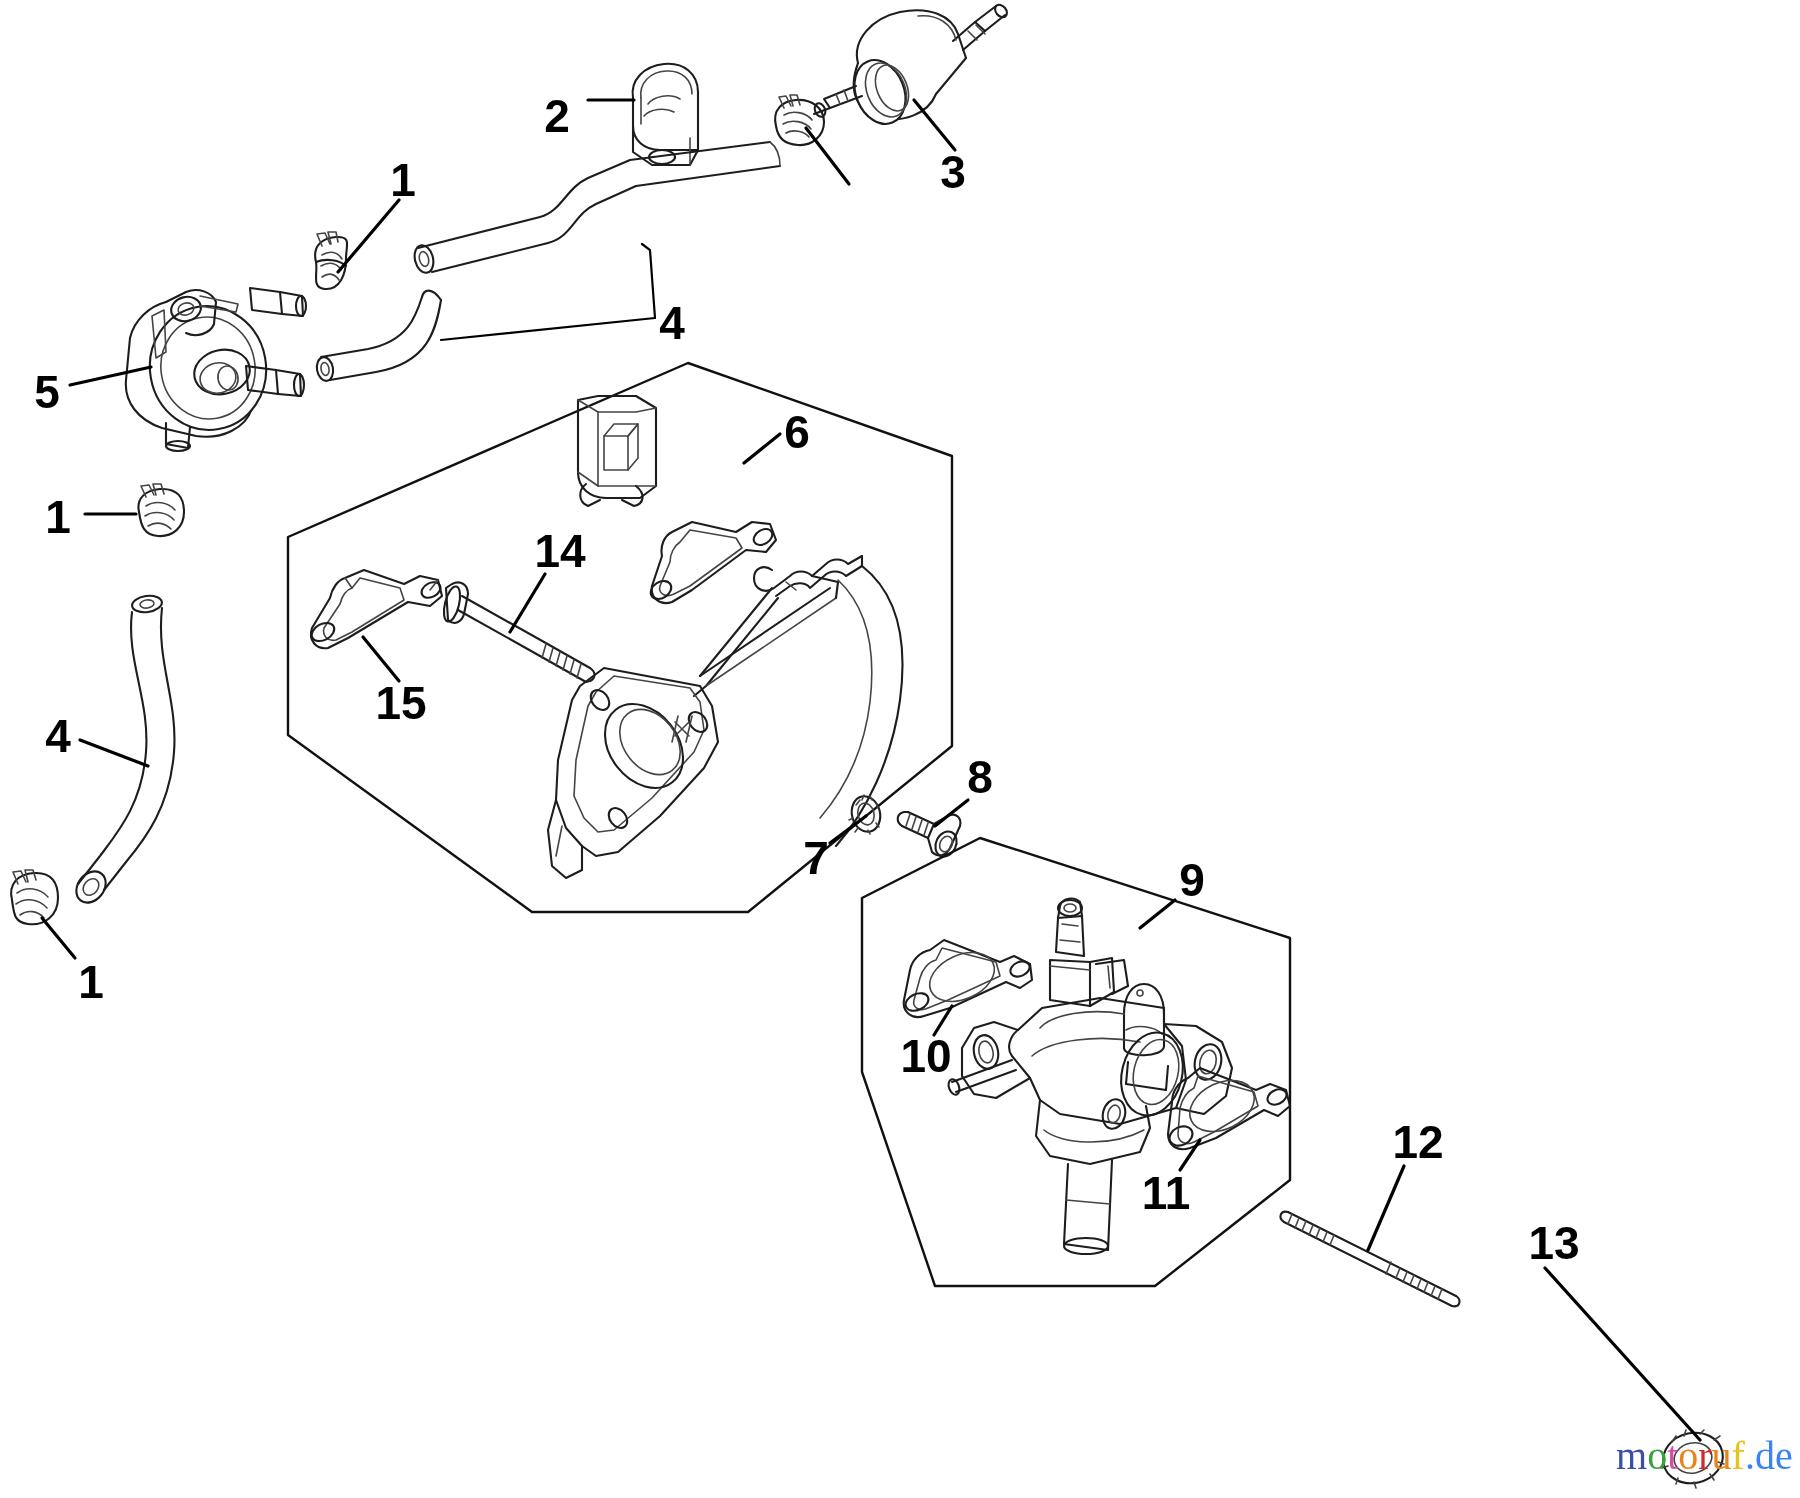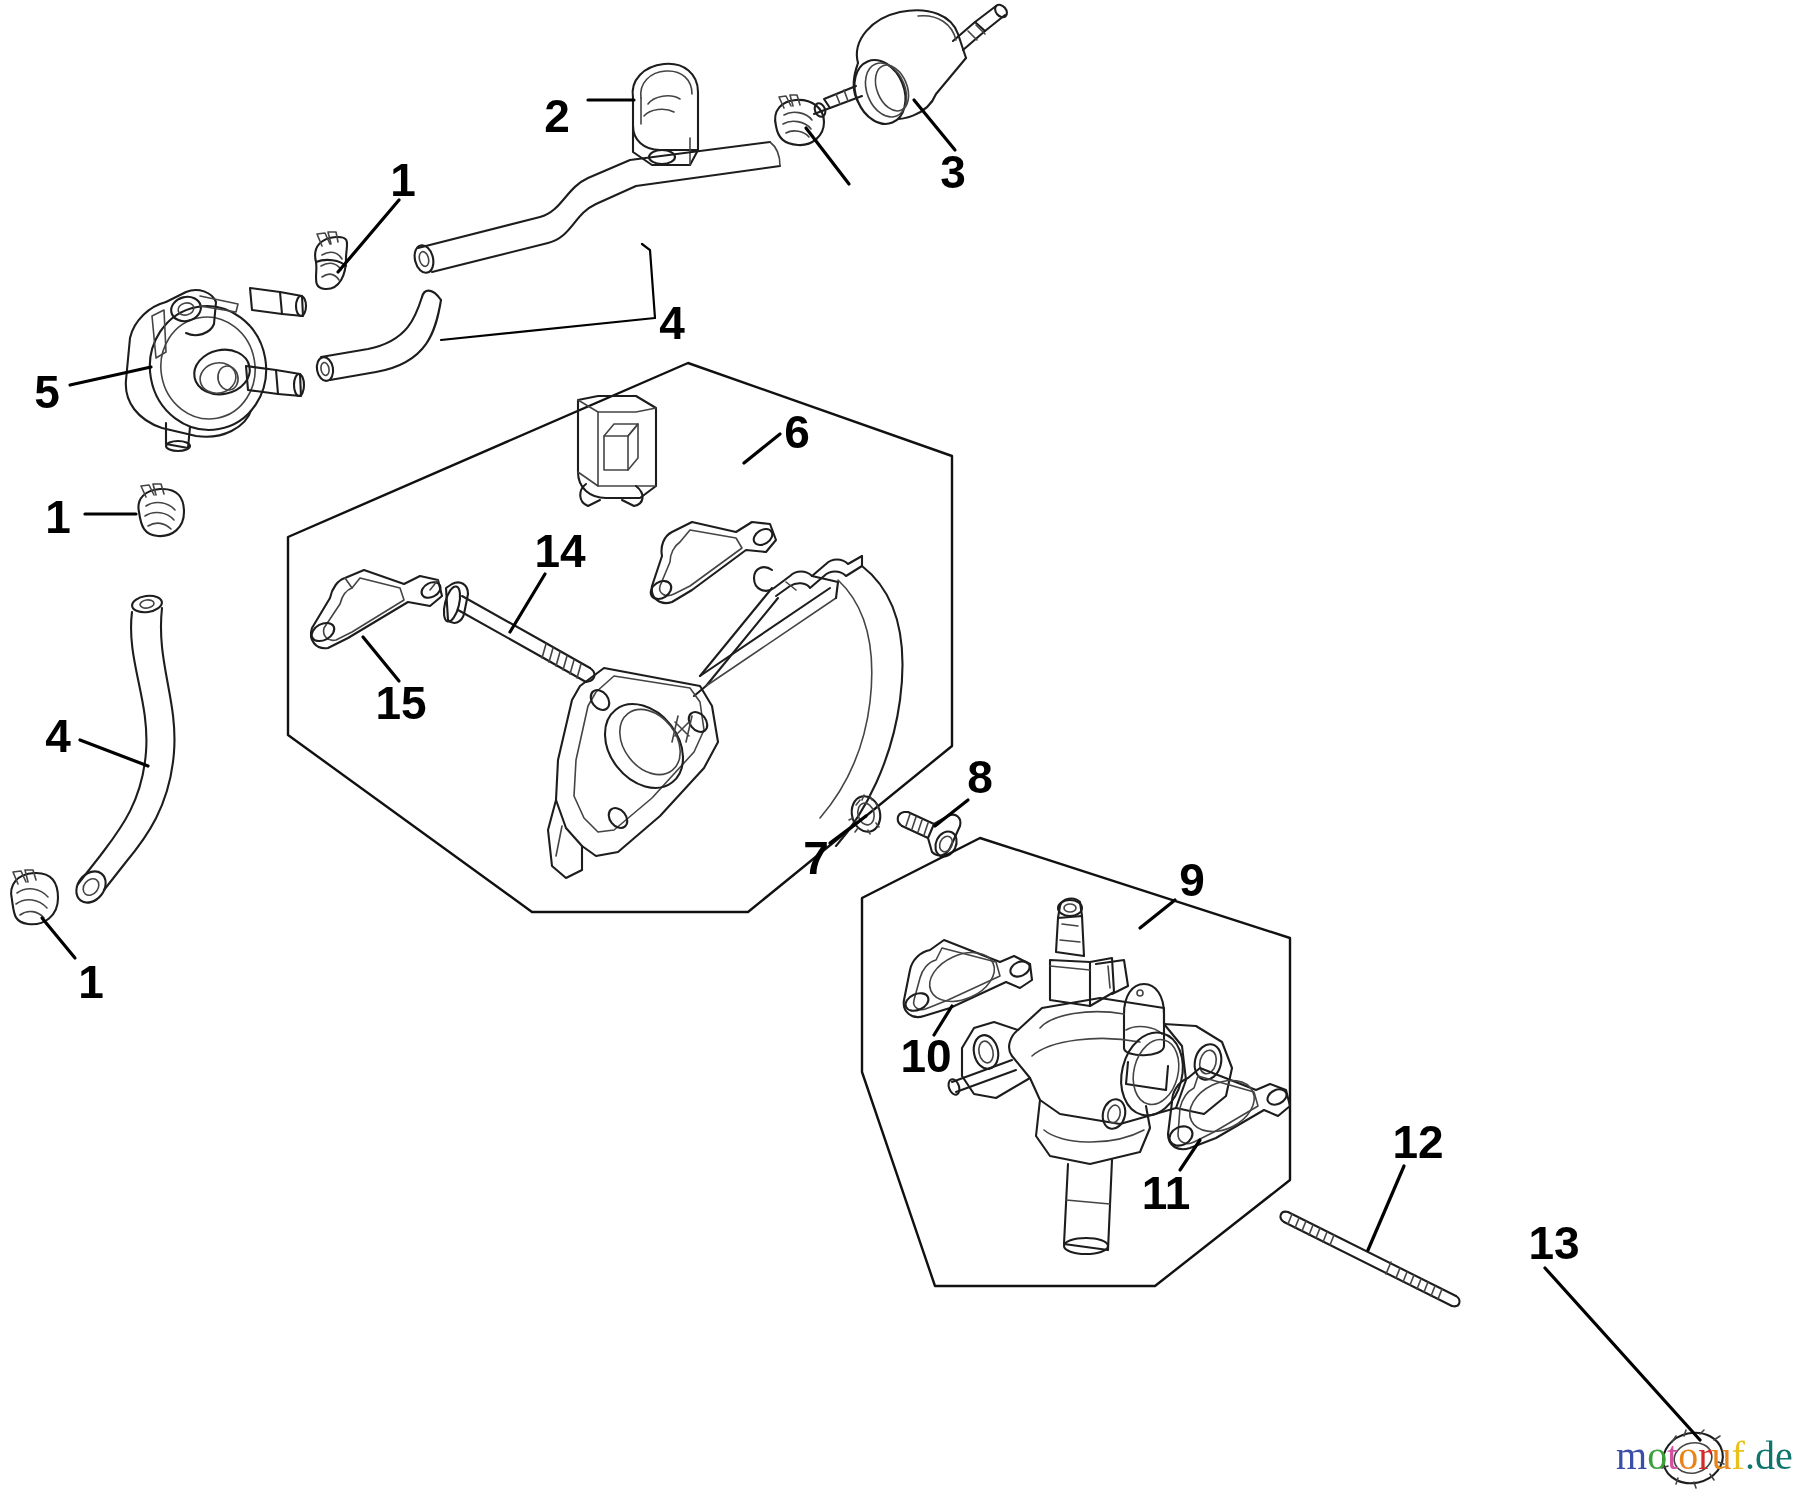--- a/index.html
+++ b/index.html
@@ -377,16 +377,16 @@
       <text class="num" x="1192" y="896" text-anchor="middle">9</text>
       <text class="num" x="91" y="998" text-anchor="middle">1</text>
       <text class="num" x="926" y="1072" text-anchor="middle">10</text>
       <text class="num" x="1166" y="1209" text-anchor="middle">11</text>
       <text class="num" x="1418" y="1158" text-anchor="middle">12</text>
       <text class="num" x="1554" y="1259" text-anchor="middle">13</text>
     </g>
   </svg>
 
   <div class="wm">
-    <span style="color: rgb(59, 79, 168);">m</span><span style="color: rgb(58, 160, 58);">o</span><span style="color: rgb(212, 79, 160);">t</span><span style="color: rgb(232, 133, 26);">o</span><span style="color: rgb(209, 43, 43);">r</span><span style="color: rgb(232, 133, 26);">u</span><span style="color: rgb(232, 194, 26);">f</span><span style="color: #0f766e; text-align: center;">.de</span>
+    <span style="color: rgb(59, 79, 168);">m</span><span style="color: rgb(58, 160, 58);">o</span><span style="color: rgb(212, 79, 160);">t</span><span style="color: rgb(232, 133, 26);">o</span><span style="color: rgb(209, 43, 43);">r</span><span style="color: rgb(232, 133, 26);">u</span><span style="color: rgb(232, 194, 26);">f</span><span style="color: #3b82f6; text-align: center;">.de</span>
   </div>
 
 </div>
 
 </body></html>

